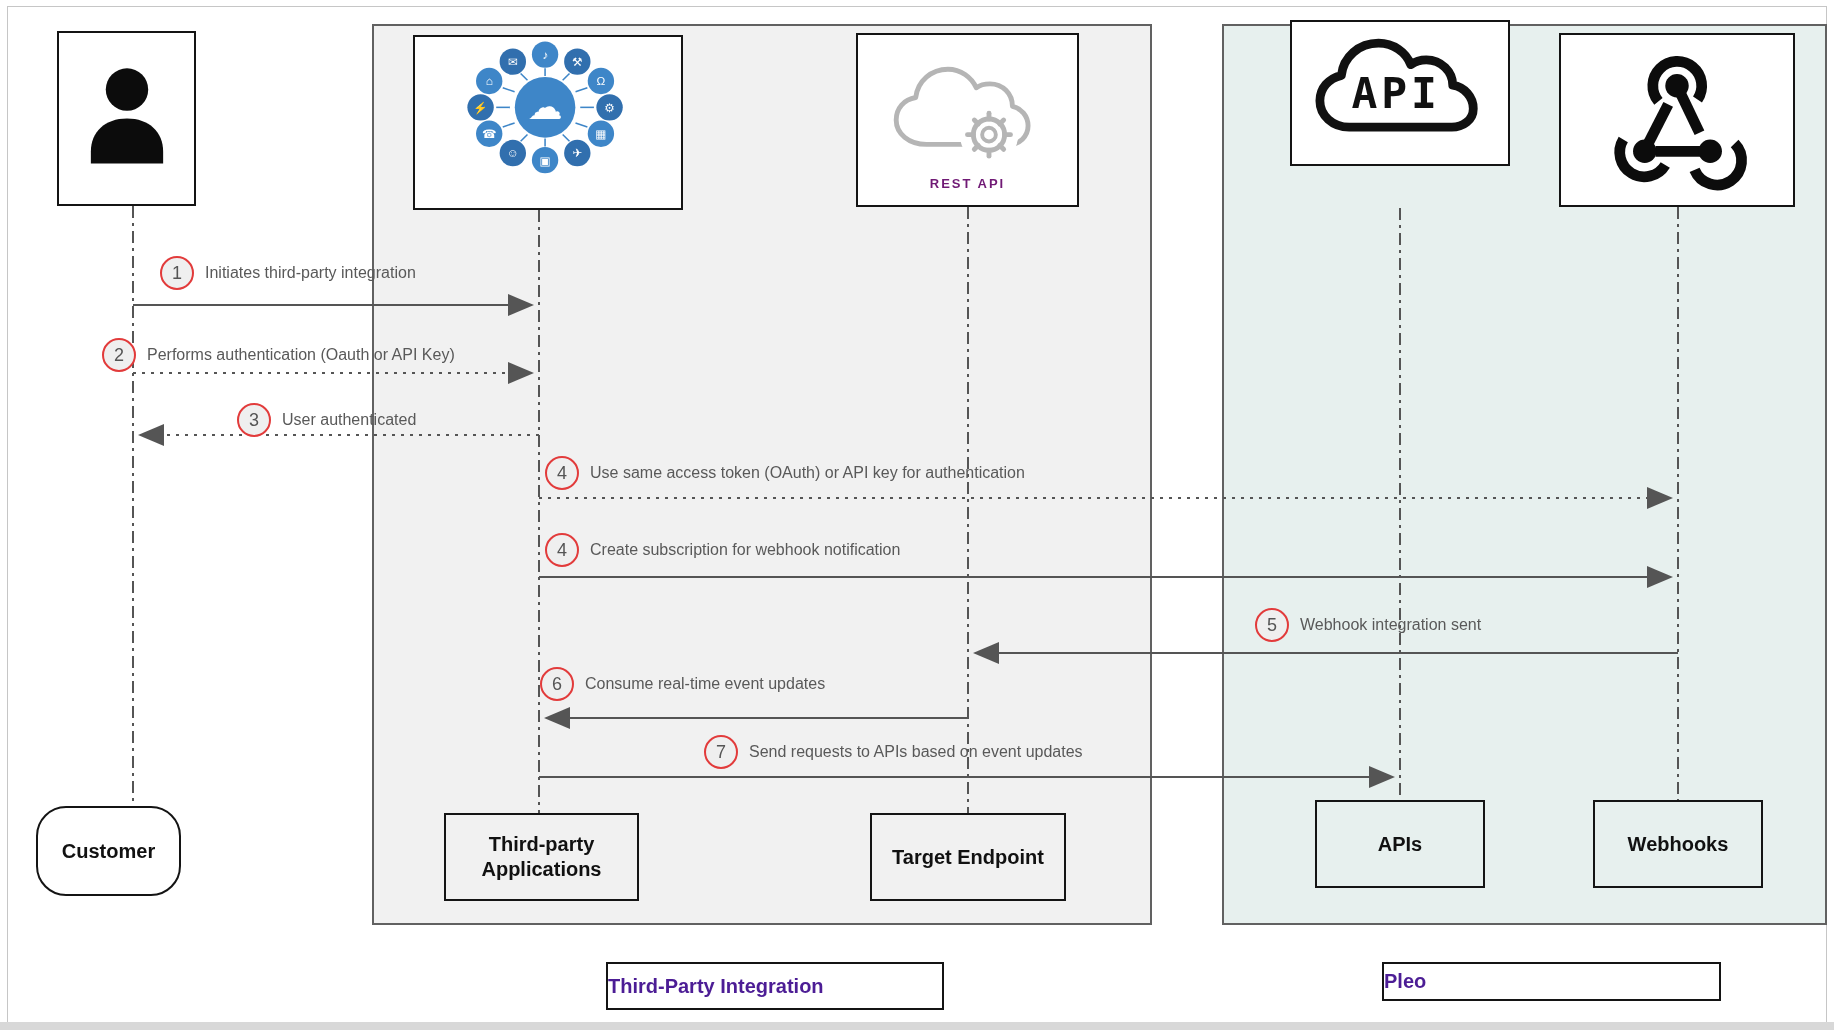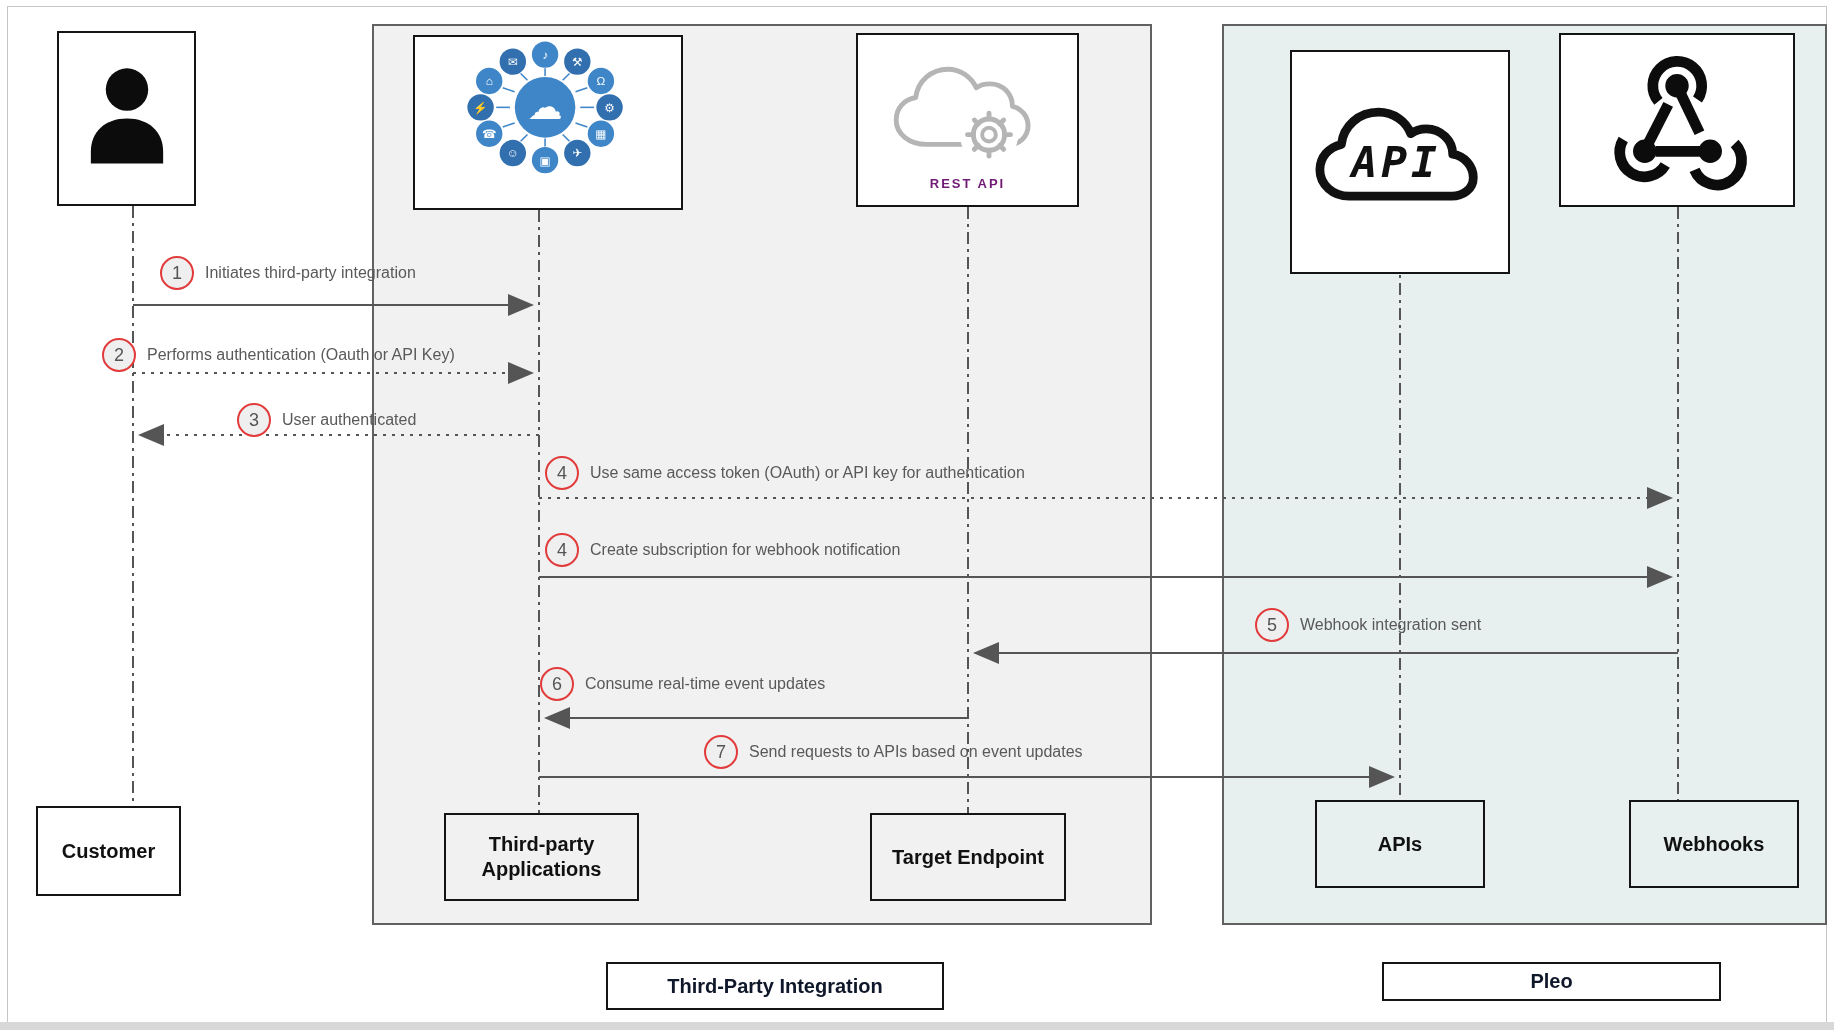--- a/index.html
+++ b/index.html
@@ -7,21 +7,21 @@
   .frame{position:absolute;left:7px;top:6px;width:1818px;height:1015px;border:1px solid #c6c6c6;}
   .bottombar{position:absolute;left:0;top:1022px;width:1834px;height:8px;background:#d8d8d8;}
   .container{position:absolute;border:2px solid #616161;box-sizing:border-box;}
   .container.gray{background:#f1f1f1;}
   .container.teal{background:#e7f0ee;}
   .iconbox{position:absolute;background:#ffffff;border:2px solid #141414;box-sizing:border-box;display:flex;align-items:center;justify-content:center;}
   .labelbox{position:absolute;border:2px solid #141414;box-sizing:border-box;display:flex;align-items:center;justify-content:center;text-align:center;font-weight:bold;font-size:20px;color:#111;line-height:1.25;}
   .labelbox.white{background:#ffffff;}
   .labelbox.onGray{background:#f1f1f1;}
   .labelbox.onTeal{background:#e7f0ee;}
-  .groupbox{position:absolute;background:#ffffff;border:2px solid #141414;box-sizing:border-box;display:flex;align-items:center;justify-content:center;font-weight:bold;font-size:20px;color:#0f172a;}
+  .groupbox{position:absolute;background:#ffffff;border:2px solid #141414;box-sizing:border-box;display:flex;align-items:center;font-weight:bold;font-size:20px;color:#4c1d95;}
   .msg{position:absolute;display:flex;align-items:center;gap:11px;white-space:nowrap;}
   .msg .num{width:34px;height:34px;border-radius:50%;border:2px solid #e23b3b;background:#efefef;color:#555;
             display:flex;align-items:center;justify-content:center;font-size:18px;box-sizing:border-box;flex:0 0 auto;}
   .msg .txt{font-size:16px;color:#595959;}
   svg{display:block;}
   #wires{position:absolute;left:0;top:0;}
   .resttext{position:absolute;width:100%;text-align:center;bottom:14px;left:0;color:#701a75;font-size:13px;font-weight:bold;letter-spacing:2px;}
 </style>
 </head>
 <body>
@@ -123,21 +123,21 @@
           <line x1="117" y1="87" x2="121" y2="91"></line>
             <line x1="143" y1="113" x2="147" y2="117"></line>
           <line x1="117" y1="117" x2="121" y2="113"></line>
             <line x1="143" y1="91" x2="147" y2="87"></line>
         </g>
       </g>
     </svg>
     <div class="resttext">REST API</div>
   </div>
 
-  <div class="iconbox" style="left:1290px;top:50px;width:220px;height:224px;font-style:italic;">
+  <div class="iconbox" style="left:1290px;top:20px;width:220px;height:146px;">
     <svg width="216" height="170" viewBox="0 0 220 174">
       <path d="M58 122 C41 122 28 110 28 95 C28 82 37 72 50 69 C52 50 68 36 88 36 C103 36 116 45 121 58 C125 55 131 53 137 53 C152 53 164 65 164 79 C176 81 185 91 185 103 C185 115 174 122 163 122 Z" fill="#ffffff" stroke="#111" stroke-width="9" stroke-linejoin="round"></path>
       <text x="106" y="102" text-anchor="middle" font-family="DejaVu Sans Mono, monospace" font-size="44" font-weight="bold" letter-spacing="4" fill="#111">API</text>
     </svg>
   </div>
 
   <div class="iconbox" style="left:1559px;top:33px;width:236px;height:174px;">
     <svg width="232" height="170" viewBox="0 0 236 174">
       <g fill="none" stroke="#0c0c0c" stroke-width="11">
         <path d="M99 68 A25 25 0 1 1 139 66"></path>
@@ -179,36 +179,36 @@
   </div>
   <div class="msg" style="left:540px;top:667px;">
     <span class="num">6</span>
     <span class="txt">Consume real-time event updates</span>
   </div>
   <div class="msg" style="left:704px;top:735px;">
     <span class="num">7</span>
     <span class="txt">Send requests to APIs based on event updates</span>
   </div>
 
-  <div class="labelbox white" style="left:36px;top:806px;width:145px;height:90px;">
+  <div class="labelbox white" style="left:36px;top:806px;width:145px;height:90px;border-radius:30px;">
     <span>Customer</span>
   </div>
   <div class="labelbox onGray" style="left:444px;top:813px;width:195px;height:88px;">
     <span>
       <span>Third-party</span><br>
       <span>Applications</span>
     </span>
   </div>
   <div class="labelbox onTeal" style="left:1315px;top:800px;width:170px;height:88px;">
     <span>APIs</span>
   </div>
   <div class="labelbox onGray" style="left:870px;top:813px;width:196px;height:88px;">
     <span>Target Endpoint</span>
   </div>
-  <div class="labelbox onTeal" style="left:1593px;top:800px;width:170px;height:88px;margin-left:36px;">
+  <div class="labelbox onTeal" style="left:1593px;top:800px;width:170px;height:88px;">
     <span>Webhooks</span>
   </div>
 
   <div class="groupbox" style="left:606px;top:962px;width:338px;height:48px;">
     <span>Third-Party Integration</span>
   </div>
   <div class="groupbox" style="left:1382px;top:962px;width:339px;height:39px;">
     <span>Pleo</span>
   </div>
 

